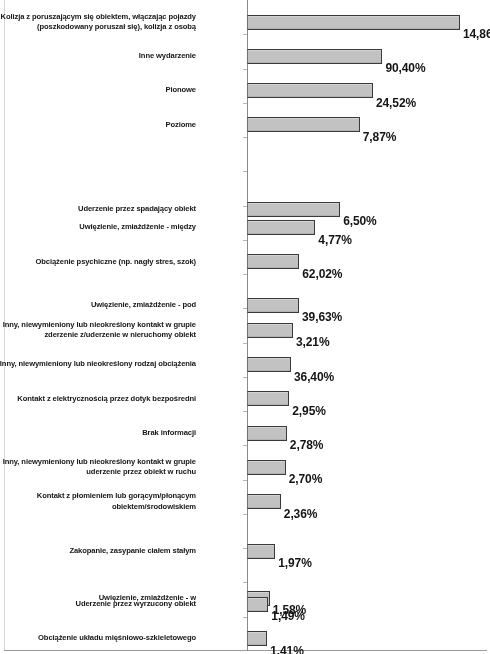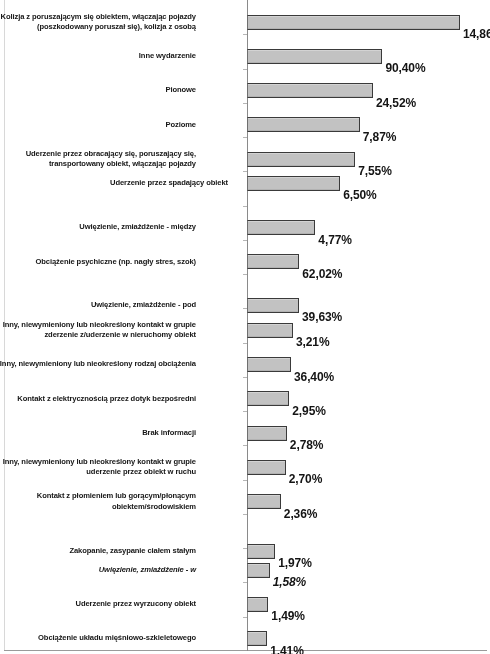--- a/index.html
+++ b/index.html
@@ -147,29 +147,22 @@
       </div>
       <div class="tick" style="top: 102.75px;"></div>
       <div class="row" style="top: 107.75px;">
         <div class="cat-label">Poziome</div>
         <div class="bar-wrap">
           <div class="bar" style="width: 112.777px; background: rgb(194, 194, 194);"></div>
           <span class="bar-value">7,87%</span>
         </div>
       </div>
       <div class="tick" style="top: 137px;"></div>
-      <div class="row" style="top: 142px;">
-        <div class="cat-label">Uderzenie przez obracający się, poruszający się,<br>transportowany obiekt, włączając pojazdy</div>
-        <div class="bar-wrap">
-          <div class="bar" style="width: 108.192px; background: rgb(194, 194, 194);"></div>
-          <span class="bar-value">7,55%</span>
-        </div>
-      </div>
       <div class="tick" style="top: 171.25px;"></div>
-      <div class="row" style="top: 166px; padding-left: 32px;">
+      <div class="row" style="top: 192px;">
         <div class="cat-label">Uderzenie przez spadający obiekt</div>
         <div class="bar-wrap">
           <div class="bar" style="width: 93.145px; background: rgb(194, 194, 194);"></div>
           <span class="bar-value">6,50%</span>
         </div>
       </div>
       <div class="tick" style="top: 205.5px;"></div>
       <div class="row" style="top: 210.5px;">
         <div class="cat-label">Uwięzienie, zmiażdżenie - między</div>
         <div class="bar-wrap">
@@ -243,21 +236,21 @@
       </div>
       <div class="tick" style="top: 513.75px;"></div>
       <div class="row" style="top: 534px;">
         <div class="cat-label">Zakopanie, zasypanie ciałem stałym</div>
         <div class="bar-wrap">
           <div class="bar" style="width: 28.2301px; background: rgb(194, 194, 194);"></div>
           <span class="bar-value">1,97%</span>
         </div>
       </div>
       <div class="tick" style="top: 548px;"></div>
-      <div class="row" style="top: 553px; font-style: italic;">
+      <div class="row" style="top: 581px;">
         <div class="cat-label">Uwięzienie, zmiażdżenie - w</div>
         <div class="bar-wrap">
           <div class="bar" style="width: 22.6414px; background: rgb(194, 194, 194);"></div>
           <span class="bar-value">1,58%</span>
         </div>
       </div>
       <div class="tick" style="top: 582.25px;"></div>
       <div class="row" style="top: 587.25px;">
         <div class="cat-label">Uderzenie przez wyrzucony obiekt</div>
         <div class="bar-wrap">

